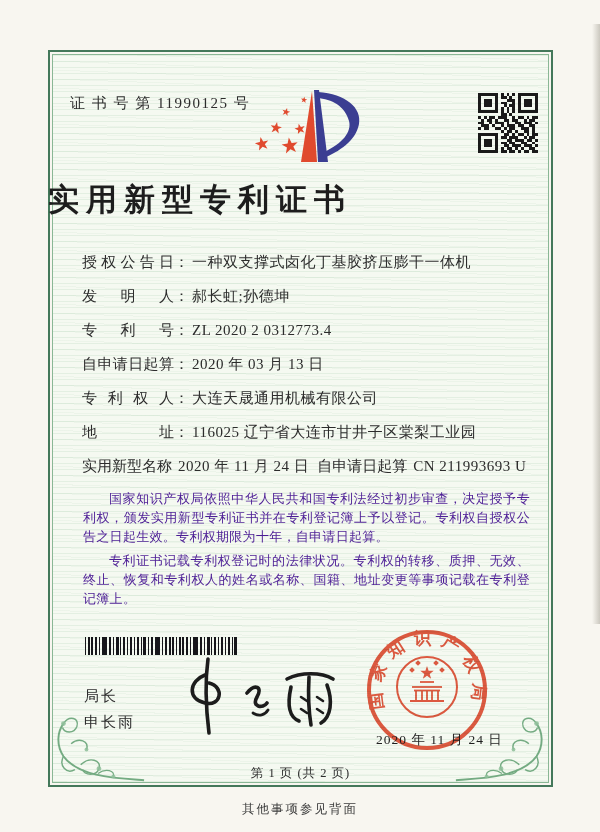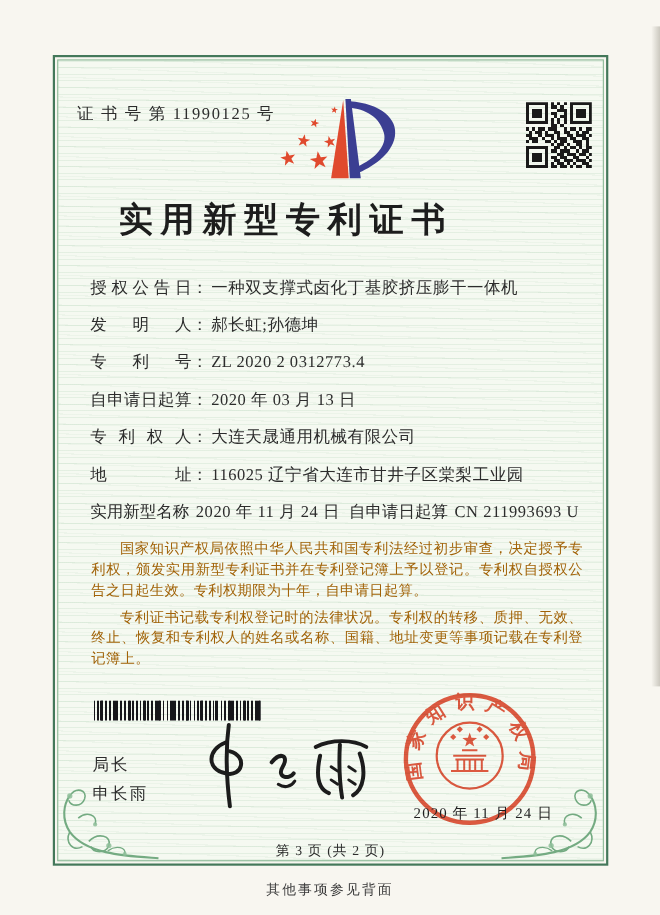--- a/index.html
+++ b/index.html
@@ -19,33 +19,33 @@
     background-color:#f5f9f1;
     background-image:repeating-linear-gradient(0deg,rgba(120,178,132,.14) 0 1px,rgba(0,0,0,0) 1px 6px),
       repeating-linear-gradient(2deg,rgba(120,178,132,.07) 0 1px,rgba(0,0,0,0) 1px 9px);}
   .corner{position:absolute;width:96px;height:96px;z-index:3;}
   .corner.bl{left:50px;bottom:47px;}
   .corner.br{right:50px;bottom:47px;transform:scaleX(-1);}
   
   .cert-no{position:absolute;left:70px;top:94px;font-size:15px;letter-spacing:1.5px;z-index:4;font-family:Liberation Serif, serif;}
   .logo{position:absolute;left:248px;top:86px;z-index:4;}
   .qr{position:absolute;left:478px;top:93px;z-index:4;}
-  .title{position:absolute;left:48px;top:179px;width:424px;text-align:center;
+  .title{position:absolute;left:48px;top:179px;width:424px;text-align:left;
     font-size:31px;font-weight:700;letter-spacing:7px;color:#1d1d1d;z-index:4;}
   
   .fields{position:absolute;left:82px;top:255px;right:56px;font-size:15px;z-index:4;}
   .frow{white-space:nowrap;margin-bottom:19px;height:15px;line-height:15px;}
   .flabel{display:inline-block;width:92px;text-align:justify;text-align-last:justify;vertical-align:top;}
   .fcolon{display:inline-block;vertical-align:top;}
   .fvalue{margin-left:3px;letter-spacing:.5px;}
   .frow.auth .flabel{width:78px;}
   .frow.auth .g2{margin-left:8px;}
   
   .paras{position:absolute;left:83px;top:489px;width:447px;font-size:13px;
-    line-height:19px;text-align:justify;letter-spacing:.3px;color:#a16207;z-index:4;}
+    line-height:19px;text-align:justify;letter-spacing:.3px;color:#4c1d95;z-index:4;}
   .paras p{margin:0 0 5px 0;text-indent:2em;}
   
   .barcode{position:absolute;left:85px;top:637px;width:152px;height:18px;z-index:4;
     background:
       repeating-linear-gradient(90deg,#16161a 0 1.5px,rgba(0,0,0,0) 1.5px 3.5px),
       repeating-linear-gradient(90deg,rgba(0,0,0,0) 0 6px,#16161a 6px 8.5px,rgba(0,0,0,0) 8.5px 13px);}
   .signer{position:absolute;left:84px;top:683px;font-size:15px;line-height:26px;letter-spacing:2px;z-index:4;}
   .signature{position:absolute;left:175px;top:653px;z-index:5;}
   .seal{position:absolute;left:364px;top:627px;z-index:4;opacity:.9;mix-blend-mode:multiply;}
   .seal-date{position:absolute;left:376px;top:731px;font-size:13.5px;letter-spacing:1px;color:#1f1f1f;z-index:6;}
@@ -441,16 +441,16 @@
         <path d="M48,60 h30"></path>
         <path d="M50,63.5 h26"></path>
         <path d="M52,64 v9 M58,64 v9 M63,64 v9 M68,64 v9 M74,64 v9"></path>
         <path d="M46,74 h34"></path>
       </g>
     </g>
   </svg>
 
   <div class="seal-date">2020 年 11 月 24 日</div>
 
-  <div class="page-no">第 3 页 (共 2 页)</div>
+  <div class="page-no">第 1 页 (共 2 页)</div>
   <div class="footer-note">其他事项参见背面</div>
 
 </div>
 
 </body></html>

